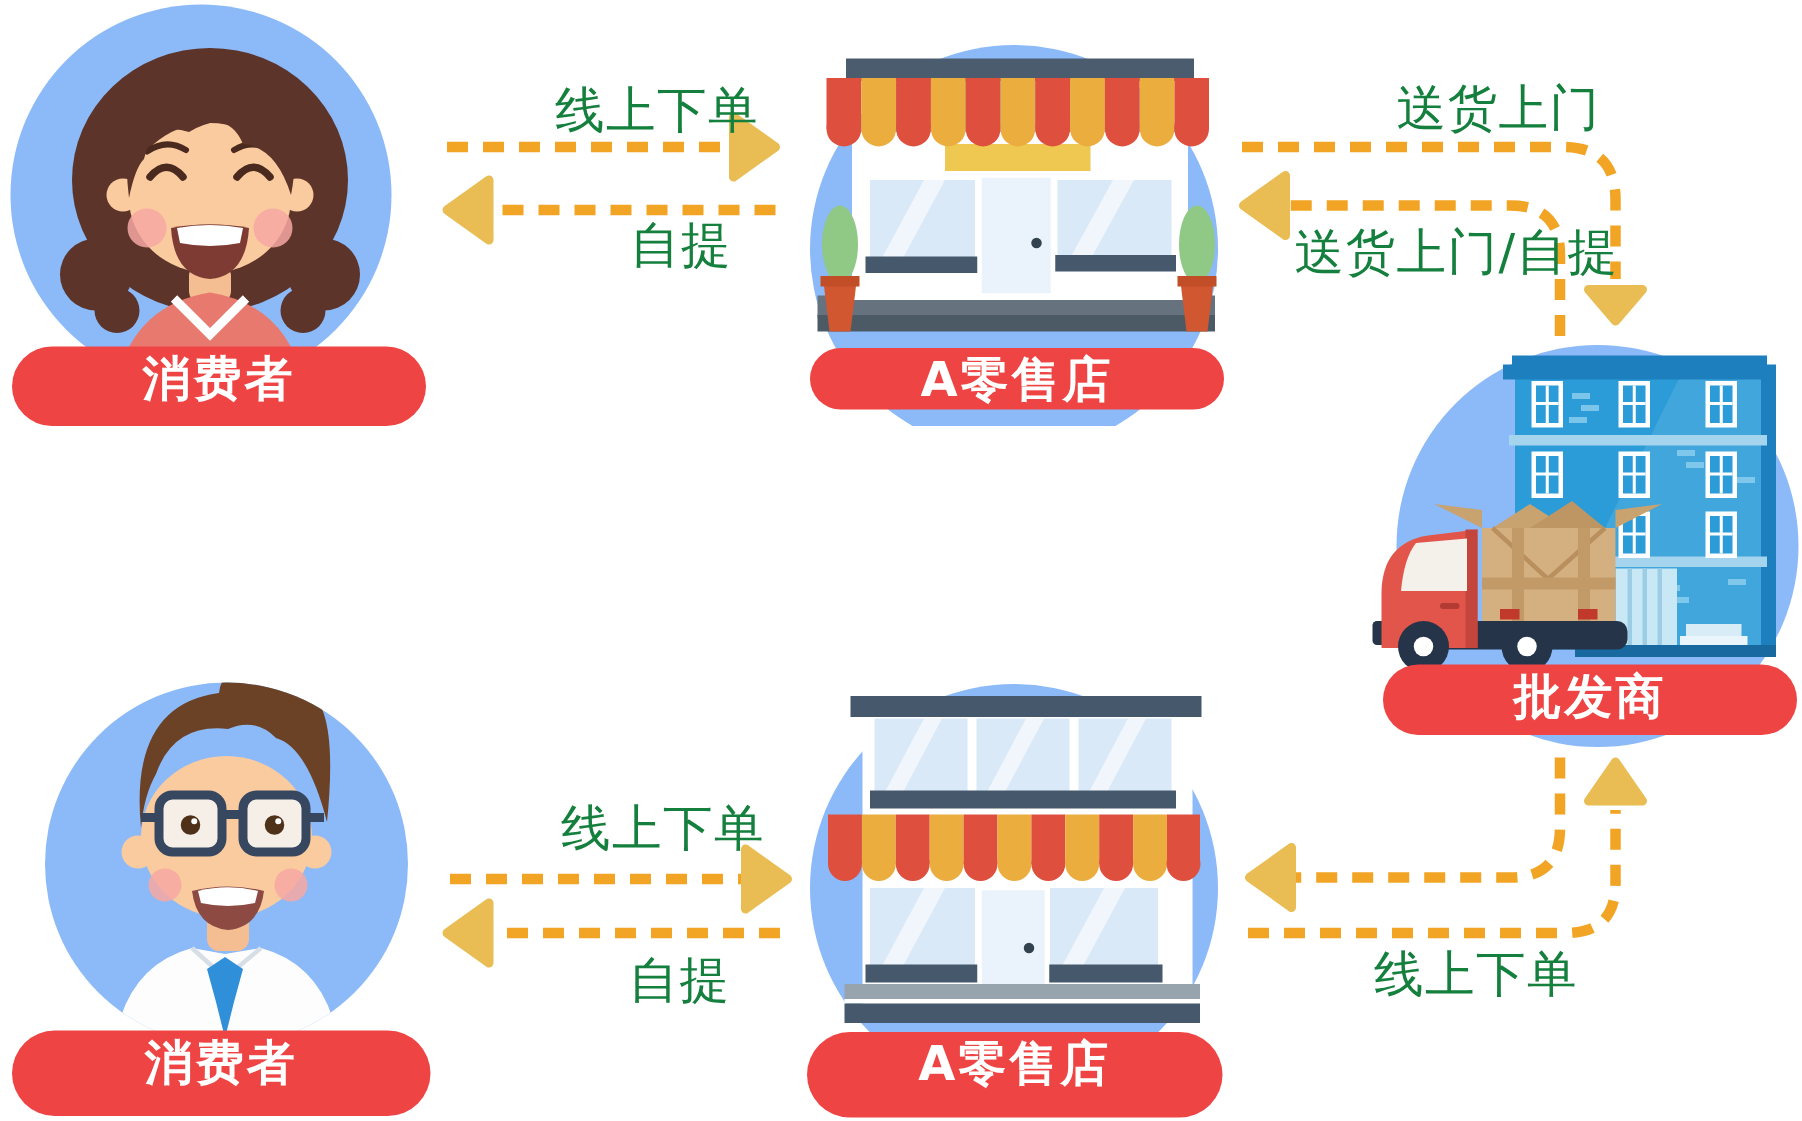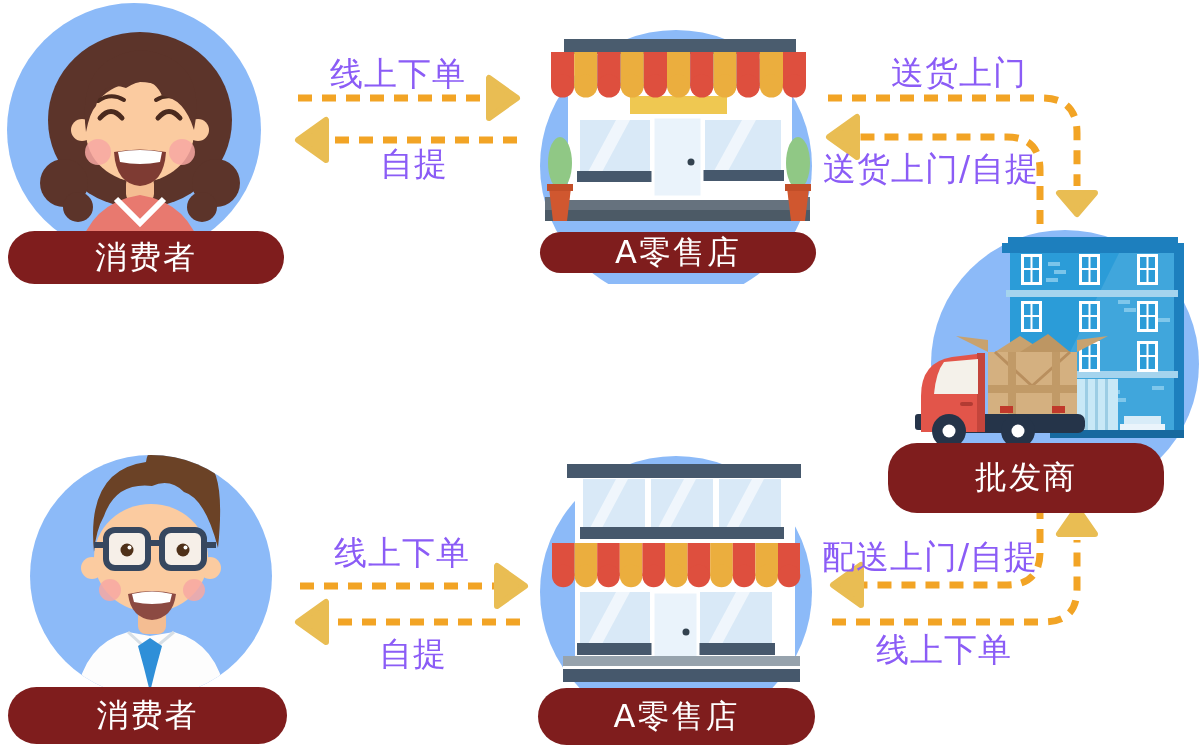--- a/index.html
+++ b/index.html
@@ -1,23 +1,23 @@
 <!DOCTYPE html>
 <html><head>
 <meta charset="utf-8">
 <style>
   html,body{margin:0;padding:0;background:#fff;}
   .stage{position:relative;width:1201px;height:747px;background:#ffffff;overflow:hidden;
          font-family:"DejaVu Sans","Liberation Sans",sans-serif;}
   .stage svg{position:absolute;left:0;top:0;}
-  .pill{position:absolute;background:#7f1d1d;border-radius:29px;color:#fff;
-        display:flex;align-items:center;justify-content:center;
-        font-size:32px;letter-spacing:2px;z-index:30;}
-  .flow-label{position:absolute;transform:translate(-50%,-50%);color:#8b5cf6;
-        font-size:33px;white-space:nowrap;z-index:40;letter-spacing:1px;}
+  .pill{position:absolute;background:#ef4444;border-radius:29px;color:#fff;
+        display:flex;align-items:flex-start;justify-content:center;
+        font-size:32px;letter-spacing:2px;z-index:30;font-weight:bold;}
+  .flow-label{position:absolute;transform:translate(-50%,-50%);color:#15803d;
+        font-size:33px;white-space:nowrap;z-index:40;letter-spacing:1px;margin-left:40px;}
 </style>
 </head>
 <body>
 
 <div class="stage">
 
 <svg width="1201" height="747" viewBox="0 0 1201 747">
   <defs>
     <clipPath id="clipWoman">
           <circle cx="134" cy="130" r="127"></circle>
@@ -332,32 +332,31 @@
     <polygon points="1077,508 1059,534 1095,534"></polygon>
   </g>
 </svg>
 
 <div class="pill" style="left:8px;top:231px;width:276px;height:53px;">
       <span>消费者</span>
     </div>
 <div class="pill" style="left:540px;top:232px;width:276px;height:41px;">
       <span>A零售店</span>
     </div>
-<div class="pill" style="left:888px;top:443px;width:276px;height:70px;">
+<div class="pill" style="left:922px;top:443px;width:276px;height:47px;">
       <span>批发商</span>
     </div>
 <div class="pill" style="left:8px;top:687px;width:279px;height:57px;">
       <span>消费者</span>
     </div>
 <div class="pill" style="left:538px;top:688px;width:277px;height:57px;">
       <span>A零售店</span>
     </div>
 
 <div class="flow-label" style="left:398px;top:74px;">线上下单</div>
 <div class="flow-label" style="left:414px;top:164px;">自提</div>
 <div class="flow-label" style="left:959px;top:73px;">送货上门</div>
 <div class="flow-label" style="left:931px;top:169px;">送货上门/自提</div>
 <div class="flow-label" style="left:402px;top:553px;">线上下单</div>
 <div class="flow-label" style="left:413px;top:654px;">自提</div>
-<div class="flow-label" style="left:930px;top:557px;">配送上门/自提</div>
 <div class="flow-label" style="left:944px;top:650px;">线上下单</div>
 
 </div>
 
 </body></html>

